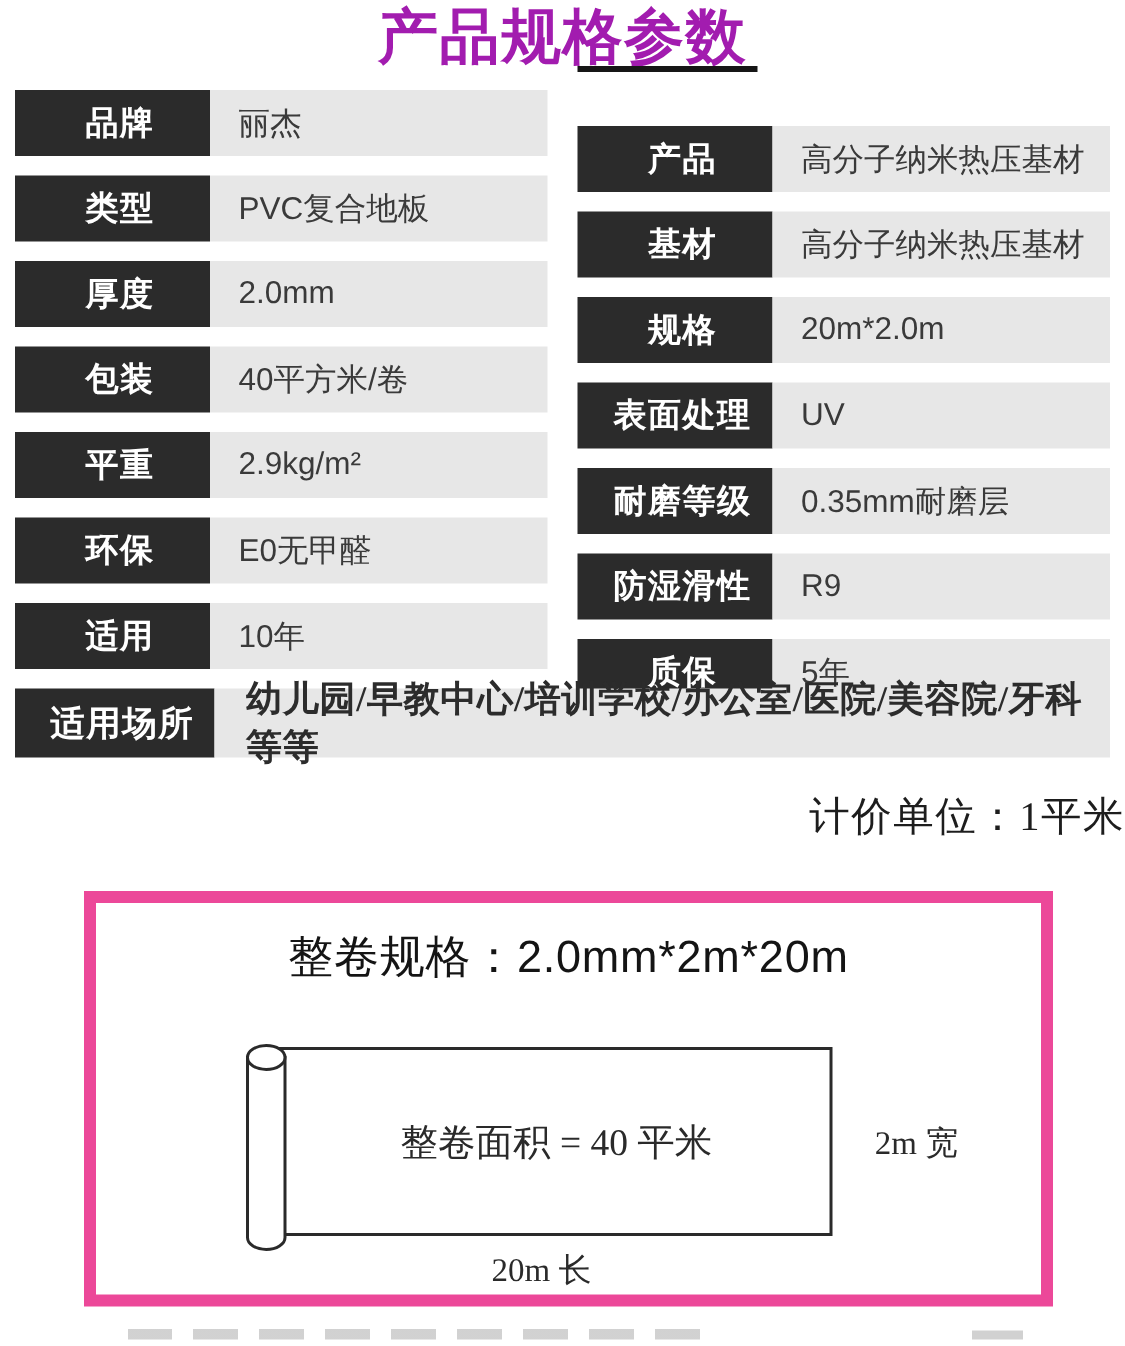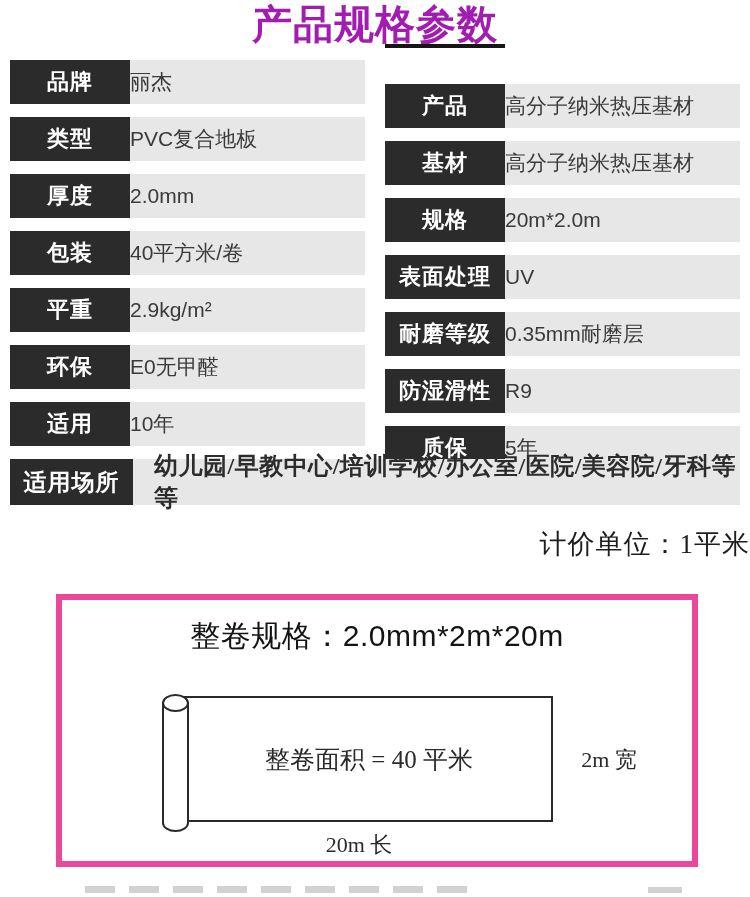--- a/index.html
+++ b/index.html
@@ -15,40 +15,40 @@
   .title-underline{
     position:absolute;left:385px;top:44px;width:120px;height:4px;background:#161616;
   }
   .spec-col{position:absolute;top:60px;width:355px;}
   .spec-col.left{left:10px;}
   .spec-col.right{left:385px;margin-top:24px;}
   .spec-row{display:flex;height:44px;margin-bottom:13px;}
   .spec-label{
     width:120px;flex:0 0 120px;background:#2b2b2b;color:#ffffff;
     display:flex;align-items:center;justify-content:center;
-    font-size:22px;font-weight:bold;letter-spacing:1px;
+    font-size:22px;font-weight:bold;letter-spacing:1px;padding-left:10px;
   }
   .spec-value{
     flex:1;background:#e7e7e7;color:#3a3a3a;display:flex;align-items:center;
-    font-size:21px;
+    padding-left:19px;font-size:21px;
   }
   .spec-row-full{position:absolute;left:10px;top:459px;width:730px;height:46px;display:flex;}
   .spec-row-full .spec-label{width:123px;flex:0 0 123px;font-size:23px;}
   .spec-row-full .spec-value{
     font-family:"Liberation Serif","DejaVu Serif",serif;
     font-size:24px;font-weight:600;color:#2c2c2c;padding-left:21px;letter-spacing:0.5px;
   }
   .pricing-line{
     position:absolute;top:527px;left:0;width:750px;height:34px;line-height:34px;
     text-align:right;font-family:"Liberation Serif","DejaVu Serif",serif;
     font-size:27px;color:#1d1d1d;letter-spacing:1px;
   }
   .roll-box{
     position:absolute;left:56px;top:594px;width:630px;height:261px;
-    border:6px solid #ec4899;background:#fff;
+    border:8px solid #ec4899;background:#fff;
   }
   .roll-title{
     position:absolute;top:16px;left:0;width:100%;text-align:center;
     font-size:30px;font-weight:500;color:#141414;letter-spacing:0.5px;
   }
   .roll-svg{position:absolute;left:0;top:60px;width:630px;height:199px;}
   .roll-svg text{
     font-family:"Liberation Serif","DejaVu Serif",serif;fill:#2a2a2a;
   }
   .svg-area-label{font-size:25px;}

